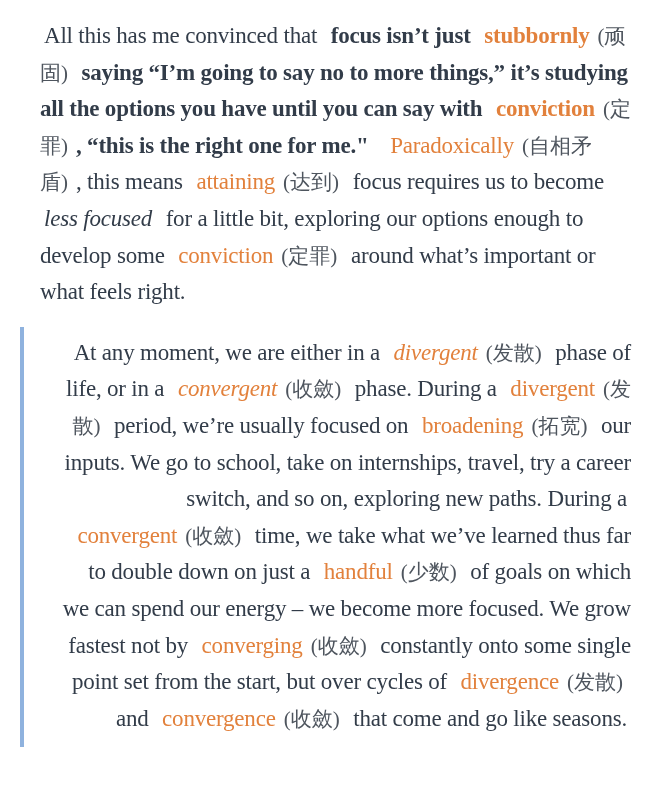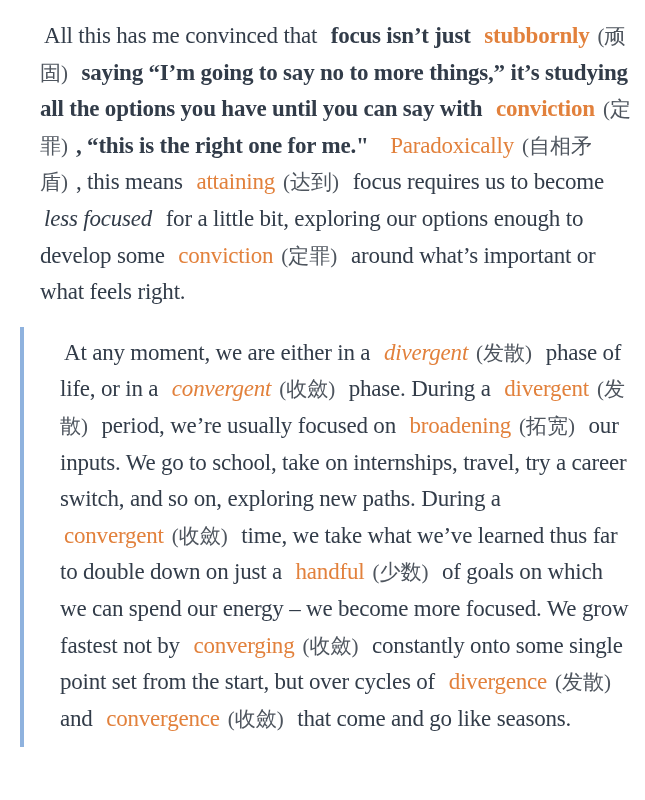--- a/index.html
+++ b/index.html
@@ -21,20 +21,21 @@
     line-height:36.6px;
     letter-spacing:-0.2px;
   }
   p.paragraph{
     margin:0 0 16px 0;
   }
   blockquote.blockquote{
     margin:0 0 0 -20px;
     border-left:4px solid var(--quote-bar);
     padding:8px 0 10px 36px;
+    text-align:right;
   }
   .seg-normal{}
   .seg-bold{font-weight:700;}
   .seg-bold_accent{font-weight:700;color:var(--accent);}
   .seg-accent{color:var(--accent);}
   .seg-accent_italic{color:var(--accent);font-style:italic;}
   .seg-italic{font-style:italic;}
   .seg-cjk{color:var(--cjk-text);font-size:21px;letter-spacing:0;}
 </style>
 </head>

